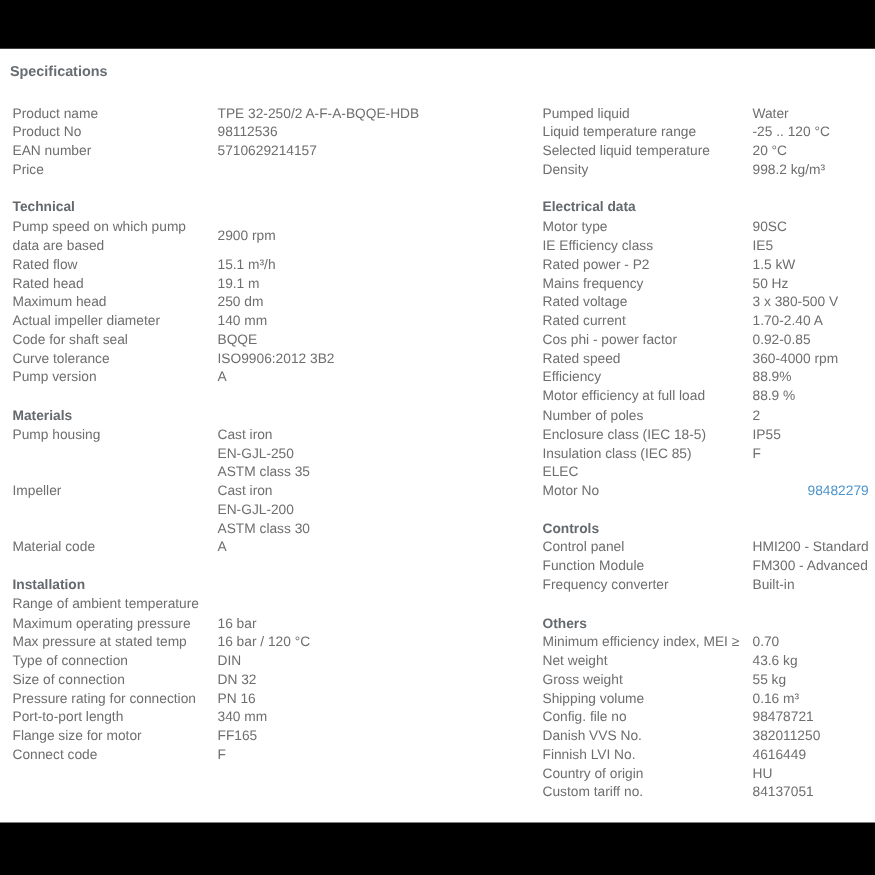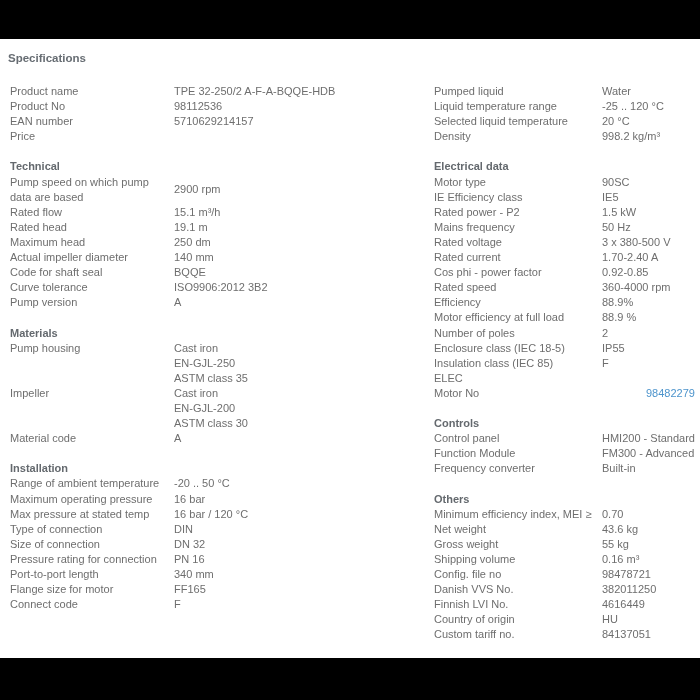--- a/index.html
+++ b/index.html
@@ -197,23 +197,20 @@
           <div class="spec-label">Material code</div>
           <div class="spec-value">
             <div class="value-line">A</div>
           </div>
         </div>
       </div>
       <div class="section">
         <div class="section-title">Installation</div>
         <div class="spec-row">
           <div class="spec-label">Range of ambient temperature</div>
-          <div class="spec-value">
-            <div class="value-line">-20 .. 50 °C</div>
-          </div>
         </div>
         <div class="spec-row">
           <div class="spec-label">Maximum operating pressure</div>
           <div class="spec-value">
             <div class="value-line">16 bar</div>
           </div>
         </div>
         <div class="spec-row">
           <div class="spec-label">Max pressure at stated temp</div>
           <div class="spec-value">

